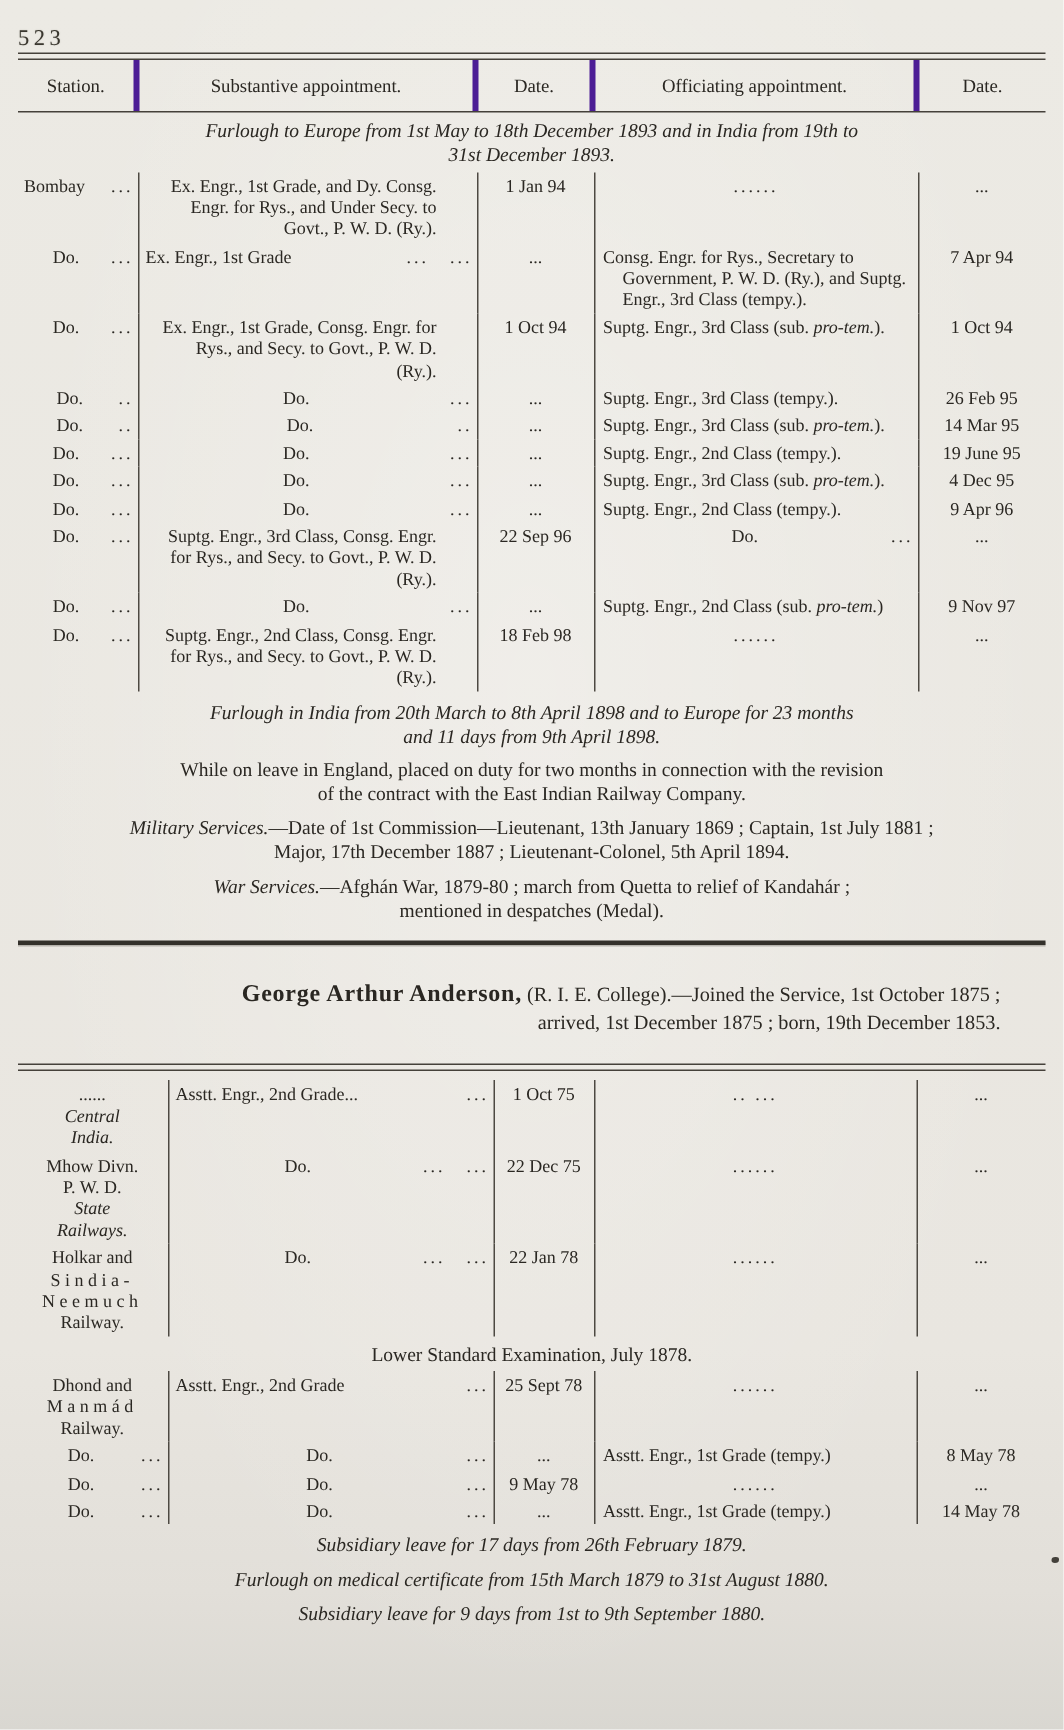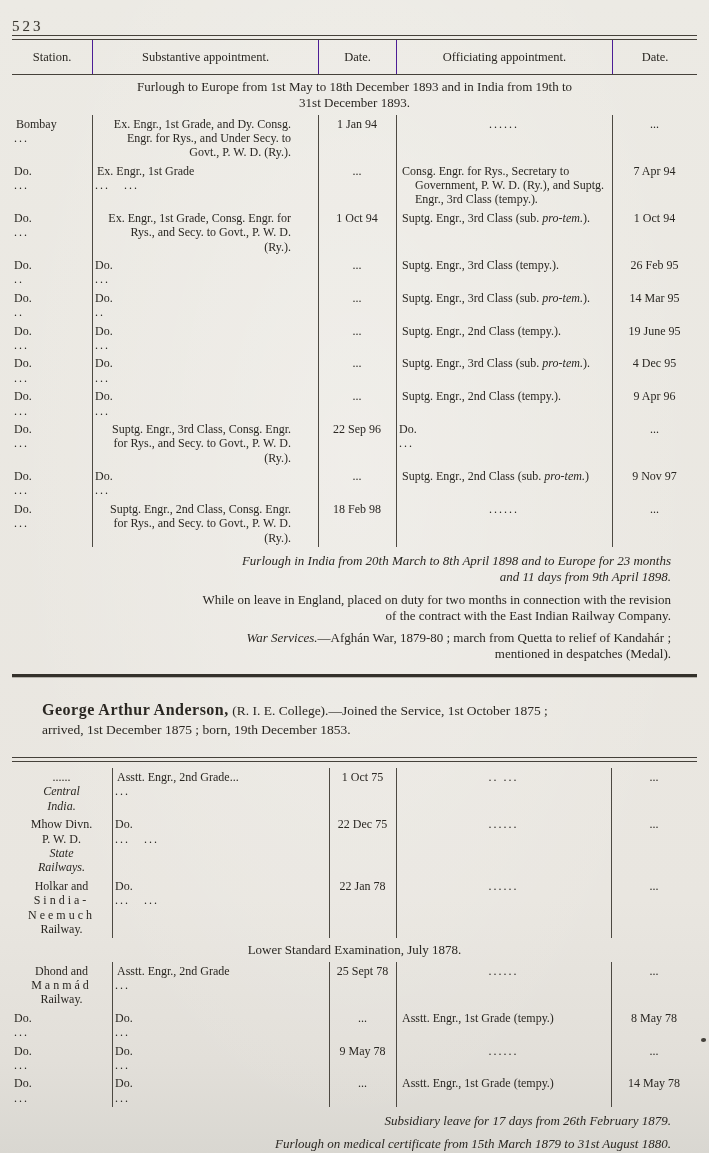--- a/index.html
+++ b/index.html
@@ -16,49 +16,49 @@
     text-align:left;font-size:15px;letter-spacing:3px;color:#3a372f;
     text-shadow:0 0 1px rgba(60,55,45,.25);
   }
   .rule-dbl{height:3px;border-top:1.2px solid #45413a;border-bottom:1.2px solid #45413a;}
   .thead{
     display:grid;grid-template-columns:81px 226px 78px 216px 84px;
     border-bottom:1.3px solid #45413a;min-height:34px;
   }
   .hcell{
     display:flex;align-items:center;justify-content:center;text-align:center;
-    font-size:12.5px;border-right:1px solid #4c1d95;padding:2px 2px;
+    font-size:12.5px;border-right:4px solid #4c1d95;padding:2px 2px;
   }
   .hcell:last-child{border-right:none;}
   .trows{font-size:12px;line-height:1.2;}
   .t1 .trow{display:grid;grid-template-columns:81px 226px 78px 216px 84px;}
   .t2 .trow{display:grid;grid-template-columns:101px 217px 67px 215px 85px;}
   .tcell{border-right:1px solid #4d4942;padding:2px 3px 2px 2px;min-height:14px;}
   .trow .tcell:last-child{border-right:none;}
   .c-date,.c-date2{text-align:center;}
   .hang{padding-left:16px;text-indent:-13px;}
   .c-sub .hang{padding-right:24px;text-align:right;}
   .c-off .hang{padding-right:2px;}
-  .flexline{display:flex;align-items:baseline;flex-direction:column;}
+  .flexline{display:flex;align-items:baseline;}
   .flexmain{flex:1;}
   .ctr{text-align:center;}
   .lft{text-align:left;padding-left:2px;}
   .dots{letter-spacing:2px;white-space:pre;}
   .st-line{min-height:13px;}
   .spaced{letter-spacing:3px;}
   .trow-note{
     text-align:center;font-size:13px;padding:4px 20px 3px 20px;line-height:1.25;
   }
-  .trow-note.it{}
+  .trow-note.it{font-style:italic;}
   .notes{margin:6px 26px 0 26px;}
-  .cnote{text-align:right;font-size:13px;line-height:1.22;margin:0 0 7px 0;}
+  .cnote{text-align:center;font-size:13px;line-height:1.22;margin:0 0 7px 0;}
   .cnote.it{font-style:italic;}
   .divider{height:3px;background:#34312b;margin:12px 0 0 0;box-shadow:0 1px 0 rgba(60,55,45,.3);}
   .heading{
-    text-align:left;font-size:13.5px;line-height:1.35;margin:22px 30px 18px 30px;
+    text-align:right;font-size:13.5px;line-height:1.35;margin:22px 30px 18px 30px;
   }
   .heading b{font-size:16px;letter-spacing:.5px;}
   .t2{margin-top:4px;}
   .t2 .trows{padding-top:6px;}
   .ink-speck{position:absolute;width:5px;height:4px;background:#43403a;border-radius:50% 40% 55% 45%;}
   i{font-style:italic;}
 </style>
 </head>
 <body>
 
@@ -276,20 +276,21 @@
             <div class="ctr dots">......</div>
           </div>
           <div class="tcell c-date2">...</div>
         </div>
       </div>
   </section>
 
   <div class="notes" id="notes1">
       <div class="cnote it">Furlough in India from 20th March to 8th April 1898 and to Europe for 23 months<br>and 11 days from 9th April 1898.</div>
       <div class="cnote">While on leave in England, placed on duty for two months in connection with the revision<br>of the contract with the East Indian Railway Company.</div>
+      <div class="cnote"><i>Military Services.</i>—Date of 1st Commission—Lieutenant, 13th January 1869 ; Captain, 1st July 1881 ;<br>Major, 17th December 1887 ; Lieutenant-Colonel, 5th April 1894.</div>
       <div class="cnote"><i>War Services.</i>—Afghán War, 1879-80 ; march from Quetta to relief of Kandahár ;<br>mentioned in despatches (Medal).</div>
     </div>
 
   <div class="divider"></div>
 
   <div class="heading" id="officerHeading"><b>George Arthur Anderson,</b> (R. I. E. College).—Joined the Service, 1st October 1875 ;<br>arrived, 1st December 1875 ; born, 19th December 1853.</div>
 
   <section class="t2">
     <div class="rule-dbl"></div>
     <div class="trows" id="t2rows">

